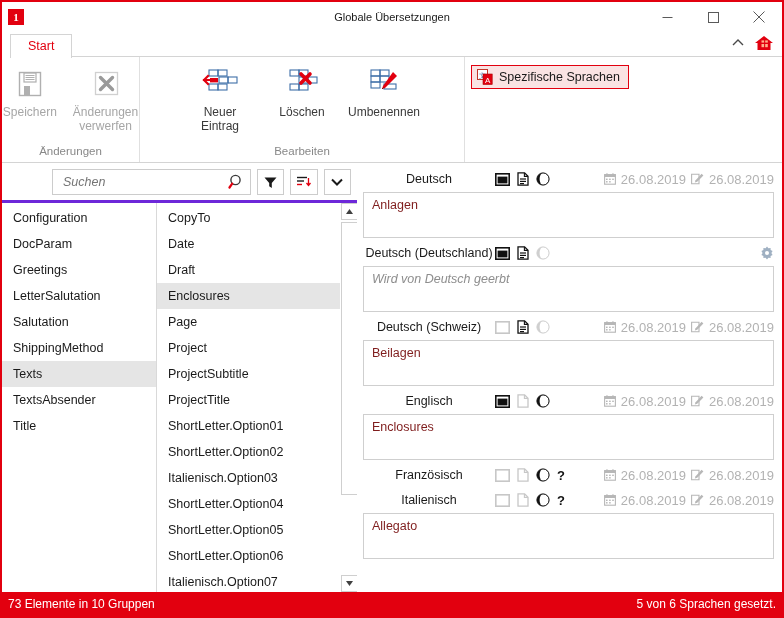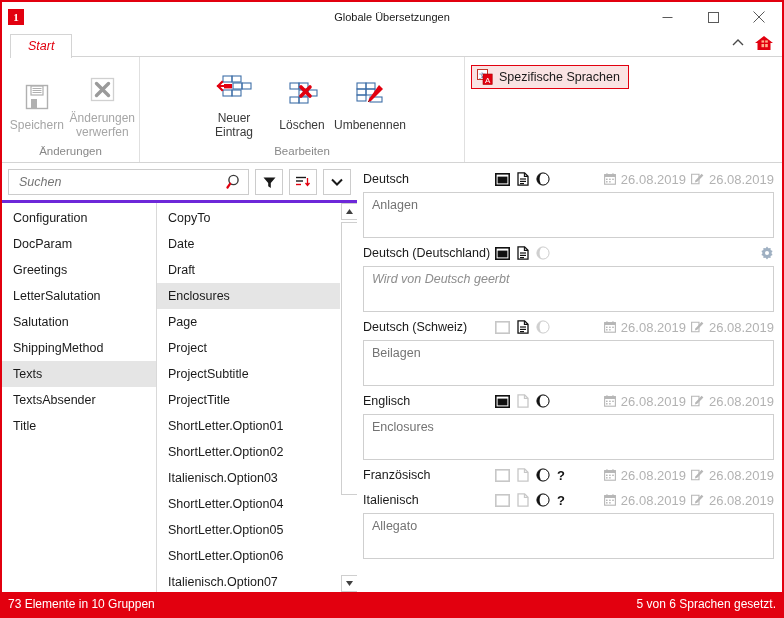--- a/index.html
+++ b/index.html
@@ -60,21 +60,20 @@
   }
 
   
   .tabstrip {
     height: 25px;
     flex: 0 0 25px;
     display: flex;
     align-items: flex-end;
     background: #ffffff;
     position: relative;
-    font-style: italic;
   }
   .tab {
     margin-left: 8px;
     padding: 4px 17px 5px 17px;
     font-size: 12.5px;
     color: #e2000f;
     background: #ffffff;
     border: 1px solid #d4d4d4;
     border-bottom: none;
     position: relative;
@@ -110,23 +109,23 @@
     justify-content: space-between;
     border-right: 1px solid #e0e0e0;
     padding: 4px 4px 2px 4px;
     height: 105px;
   }
   .ribbon-group.g1 { width: 138px; }
   .ribbon-group.g2 { width: 325px; }
   .ribbon-group-items {
     display: flex;
     flex: 1;
-    align-items: center;
+    align-items: flex-start;
     justify-content: center;
-    gap: 2px;
+    gap: 16px;
   }
   .ribbon-group-label {
     text-align: center;
     font-size: 11.5px;
     color: #888888;
     padding-bottom: 3px;
   }
   .rbtn {
     width: 66px;
     display: flex;
@@ -176,20 +175,21 @@
     flex: 0 0 355px;
     display: flex;
     flex-direction: column;
     min-height: 0;
   }
   .searchrow {
     display: flex;
     align-items: flex-end;
     gap: 6px;
     padding: 6px 6px 5px 6px;
+    margin-left: 44px;
   }
   .searchbox {
     flex: 1;
     height: 26px;
     border: 1px solid #cccccc;
     display: flex;
     align-items: center;
     padding: 0 4px 0 8px;
     background: #fff;
   }
@@ -271,20 +271,21 @@
     min-width: 0;
     padding: 6px 8px 4px 6px;
     overflow: hidden;
   }
   .lang-block { margin-bottom: 5px; }
   .lang-head {
     display: flex;
     align-items: center;
     height: 20px;
     margin-bottom: 3px;
+    text-align: center;
   }
   .lang-name {
     font-size: 12.5px;
     color: #1a1a1a;
     min-width: 132px;
   }
   .lang-icons {
     display: flex;
     align-items: center;
     gap: 7px;
@@ -297,21 +298,21 @@
     font-size: 13px;
     color: #b2b2b2;
   }
   .lang-dates .dt { letter-spacing: 0px; }
   .gear-right { margin-left: auto; }
   .lang-value {
     border: 1px solid #cfcfcf;
     height: 46px;
     padding: 5px 8px;
     font-size: 12.5px;
-    color: #737373;
+    color: #7f1d1d;
     background: #ffffff;
   }
   .lang-value.inherited {
     font-style: italic;
     color: #8d8d8d;
   }
 
   
   .statusbar {
     flex: 0 0 24px;

